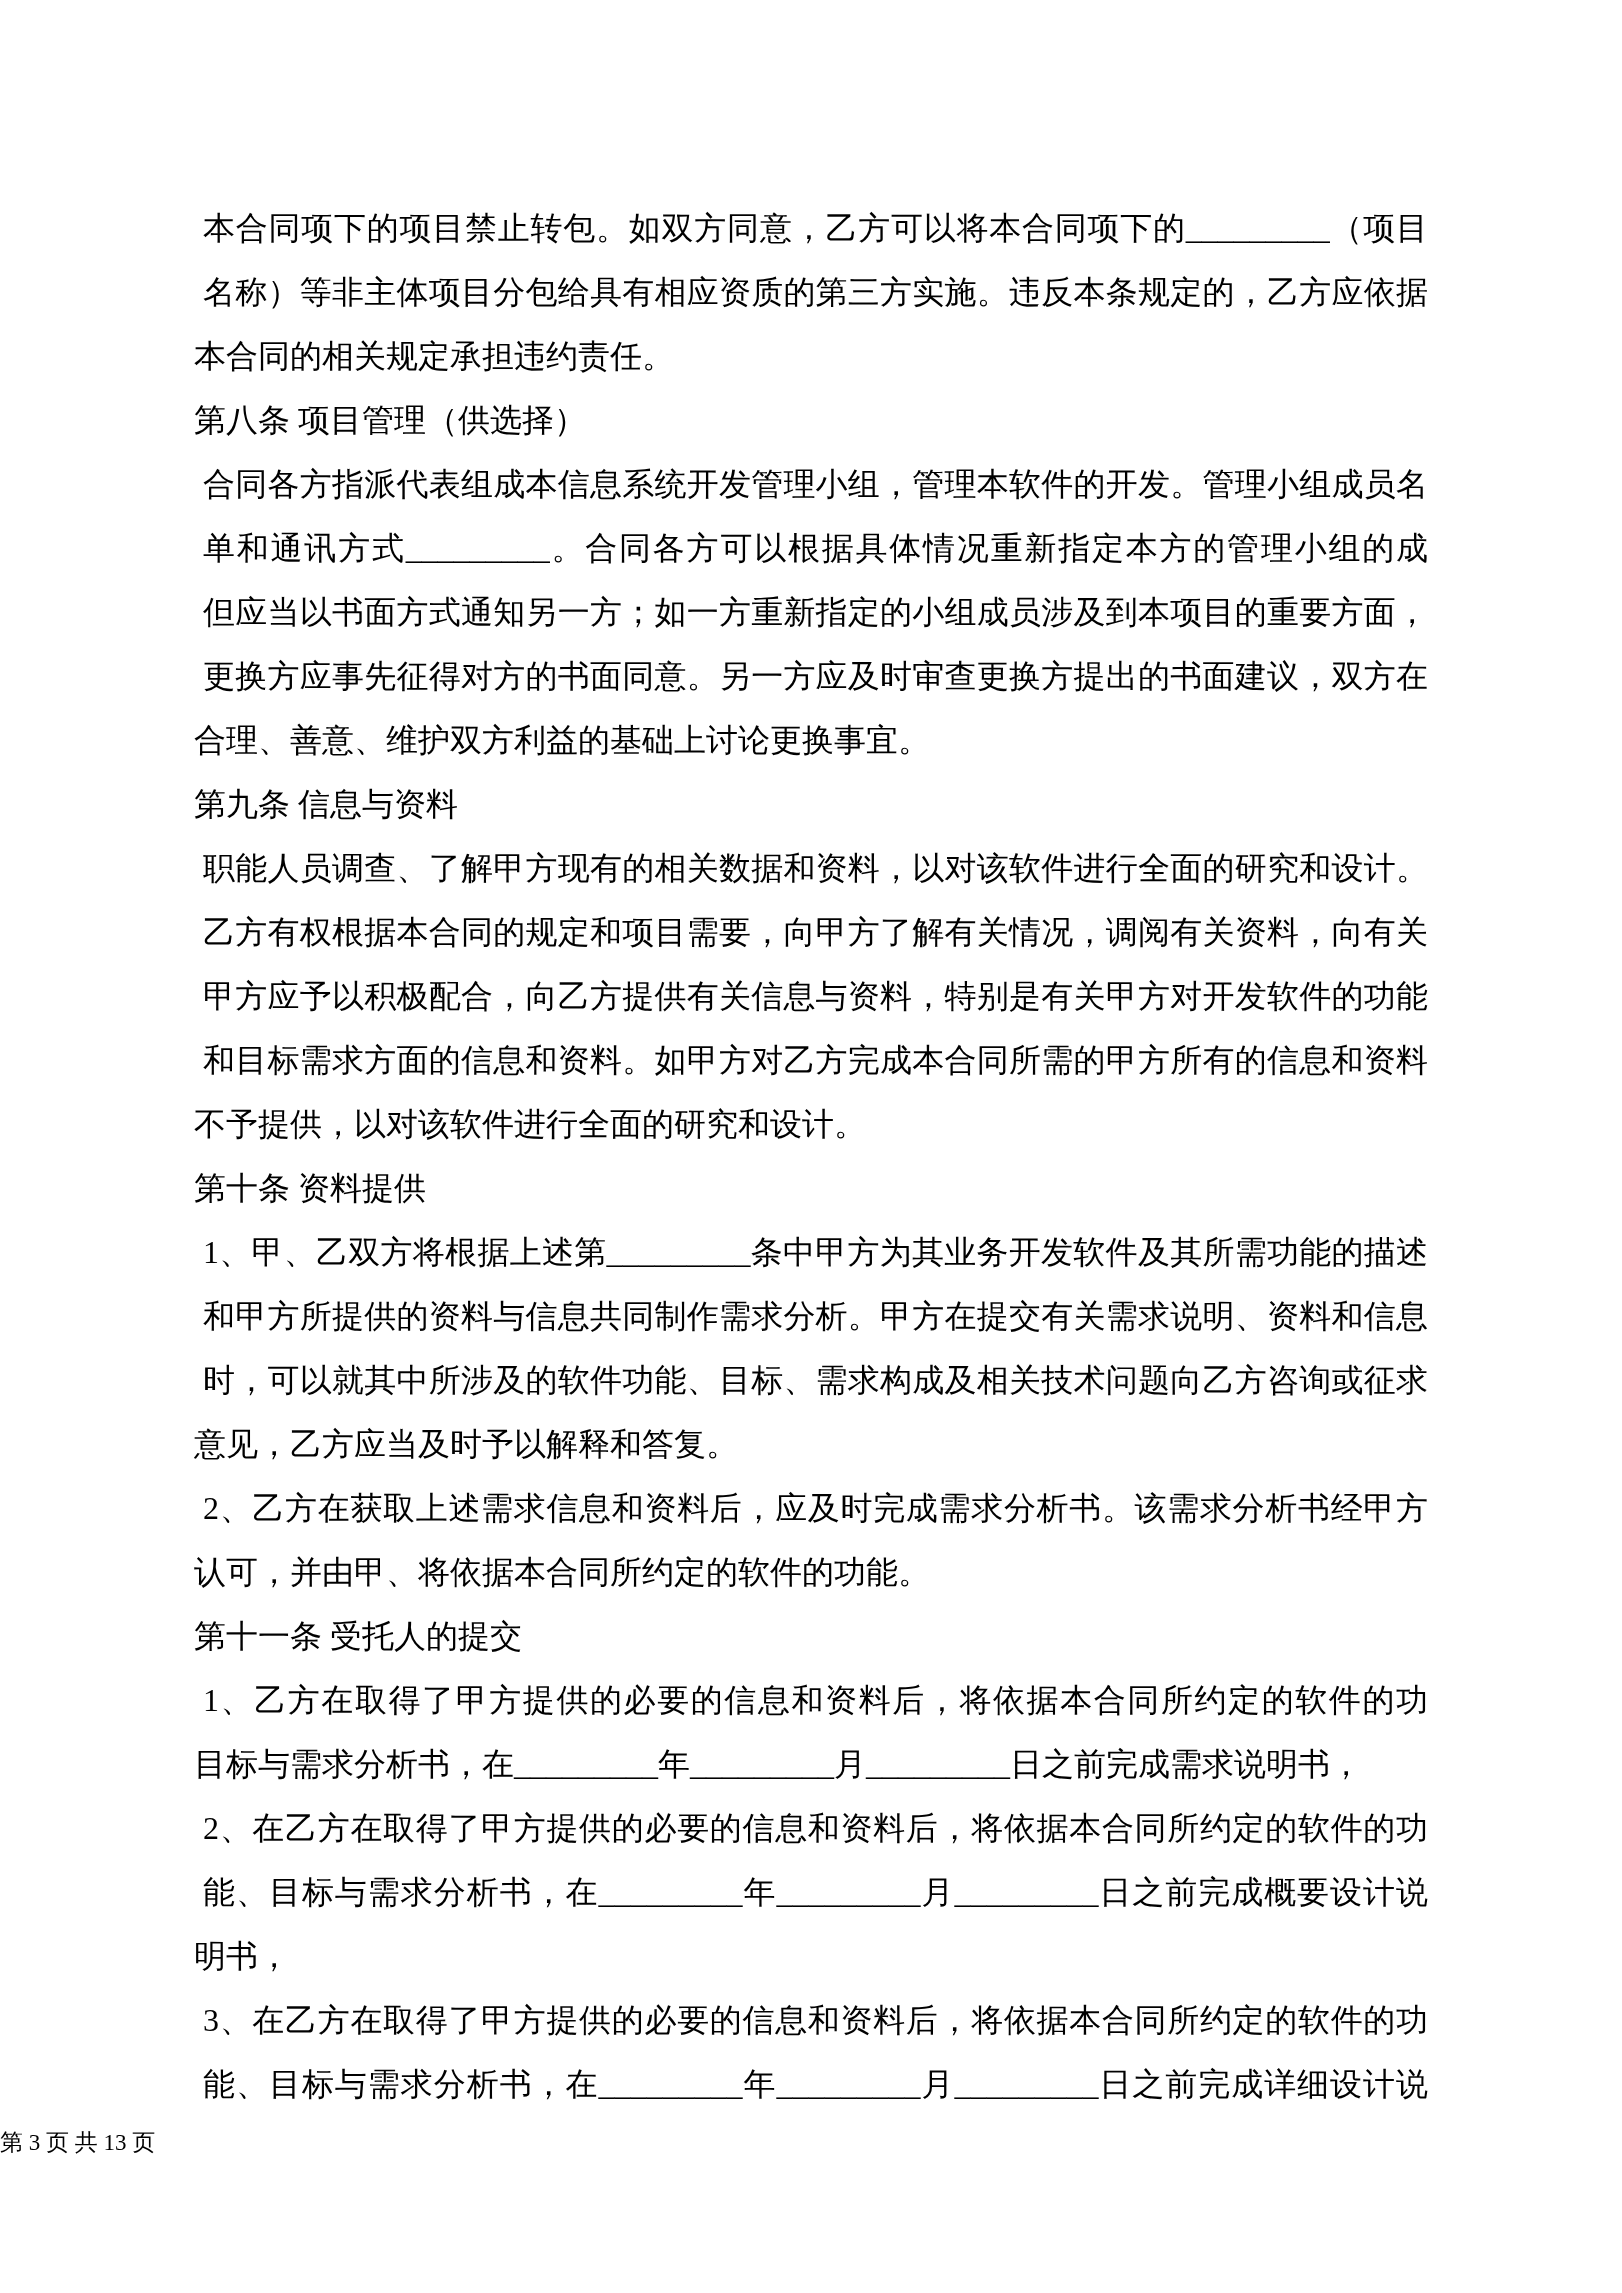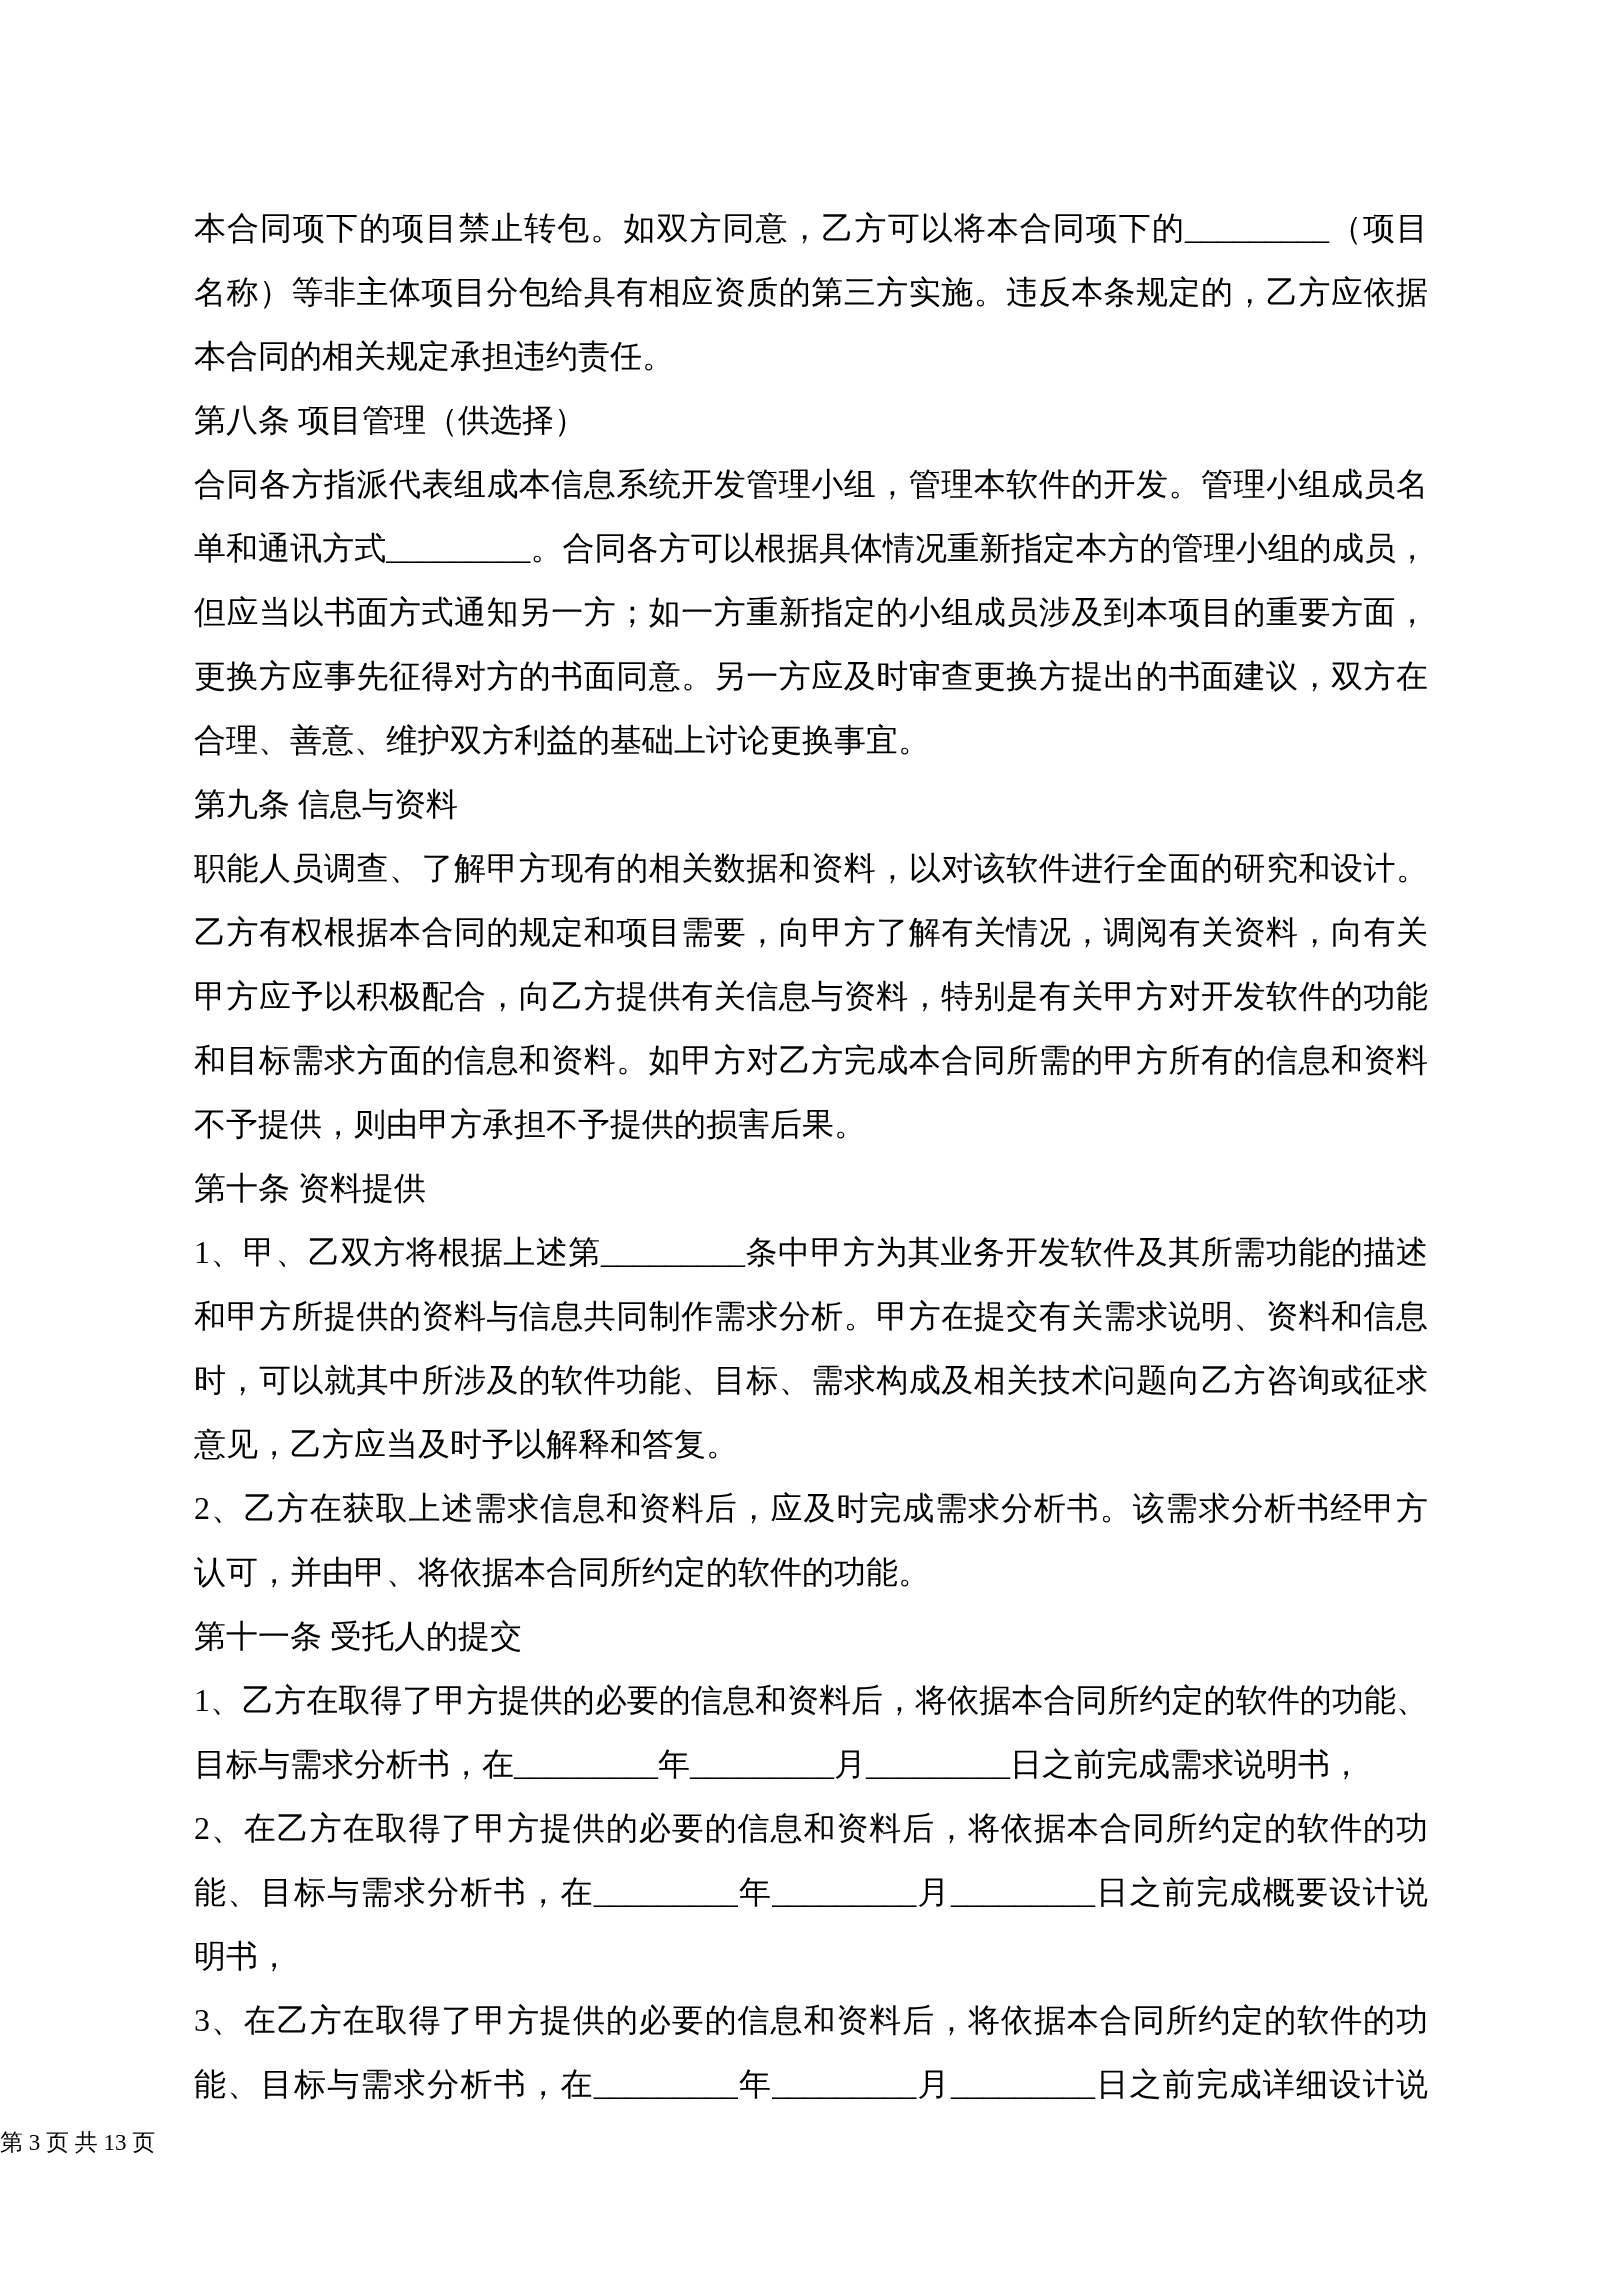--- a/index.html
+++ b/index.html
@@ -24,20 +24,21 @@
     line-height: 64px;
     height: 64px;
     overflow: hidden;
     white-space: normal;
     color: #000000;
   }
   .line.just {
     text-align: justify;
     text-align-last: justify;
     text-justify: inter-character;
+    margin-left: 9px;
   }
   .line.left {
     text-align: right;
     text-align-last: left;
   }
   .footer {
     position: absolute;
     top: 2126px;
     left: 0;
     width: 100%;
@@ -59,21 +60,21 @@
     <div class="line just">合同各方指派代表组成本信息系统开发管理小组，管理本软件的开发。管理小组成员名</div>
     <div class="line just">单和通讯方式_________。合同各方可以根据具体情况重新指定本方的管理小组的成员，</div>
     <div class="line just">但应当以书面方式通知另一方；如一方重新指定的小组成员涉及到本项目的重要方面，</div>
     <div class="line just">更换方应事先征得对方的书面同意。另一方应及时审查更换方提出的书面建议，双方在</div>
     <div class="line left">合理、善意、维护双方利益的基础上讨论更换事宜。</div>
     <div class="line left">第九条 信息与资料</div>
     <div class="line just">职能人员调查、了解甲方现有的相关数据和资料，以对该软件进行全面的研究和设计。</div>
     <div class="line just">乙方有权根据本合同的规定和项目需要，向甲方了解有关情况，调阅有关资料，向有关</div>
     <div class="line just">甲方应予以积极配合，向乙方提供有关信息与资料，特别是有关甲方对开发软件的功能</div>
     <div class="line just">和目标需求方面的信息和资料。如甲方对乙方完成本合同所需的甲方所有的信息和资料</div>
-    <div class="line left">不予提供，则由甲方承担不予提供的损害后果。</div>
+    <div class="line left">不予提供，以对该软件进行全面的研究和设计。</div>
     <div class="line left">第十条 资料提供</div>
     <div class="line just">1、甲、乙双方将根据上述第_________条中甲方为其业务开发软件及其所需功能的描述</div>
     <div class="line just">和甲方所提供的资料与信息共同制作需求分析。甲方在提交有关需求说明、资料和信息</div>
     <div class="line just">时，可以就其中所涉及的软件功能、目标、需求构成及相关技术问题向乙方咨询或征求</div>
     <div class="line left">意见，乙方应当及时予以解释和答复。</div>
     <div class="line just">2、乙方在获取上述需求信息和资料后，应及时完成需求分析书。该需求分析书经甲方</div>
     <div class="line left">认可，并由甲、将依据本合同所约定的软件的功能。</div>
     <div class="line left">第十一条 受托人的提交</div>
     <div class="line just">1、乙方在取得了甲方提供的必要的信息和资料后，将依据本合同所约定的软件的功能、</div>
     <div class="line left">目标与需求分析书，在_________年_________月_________日之前完成需求说明书，</div>

